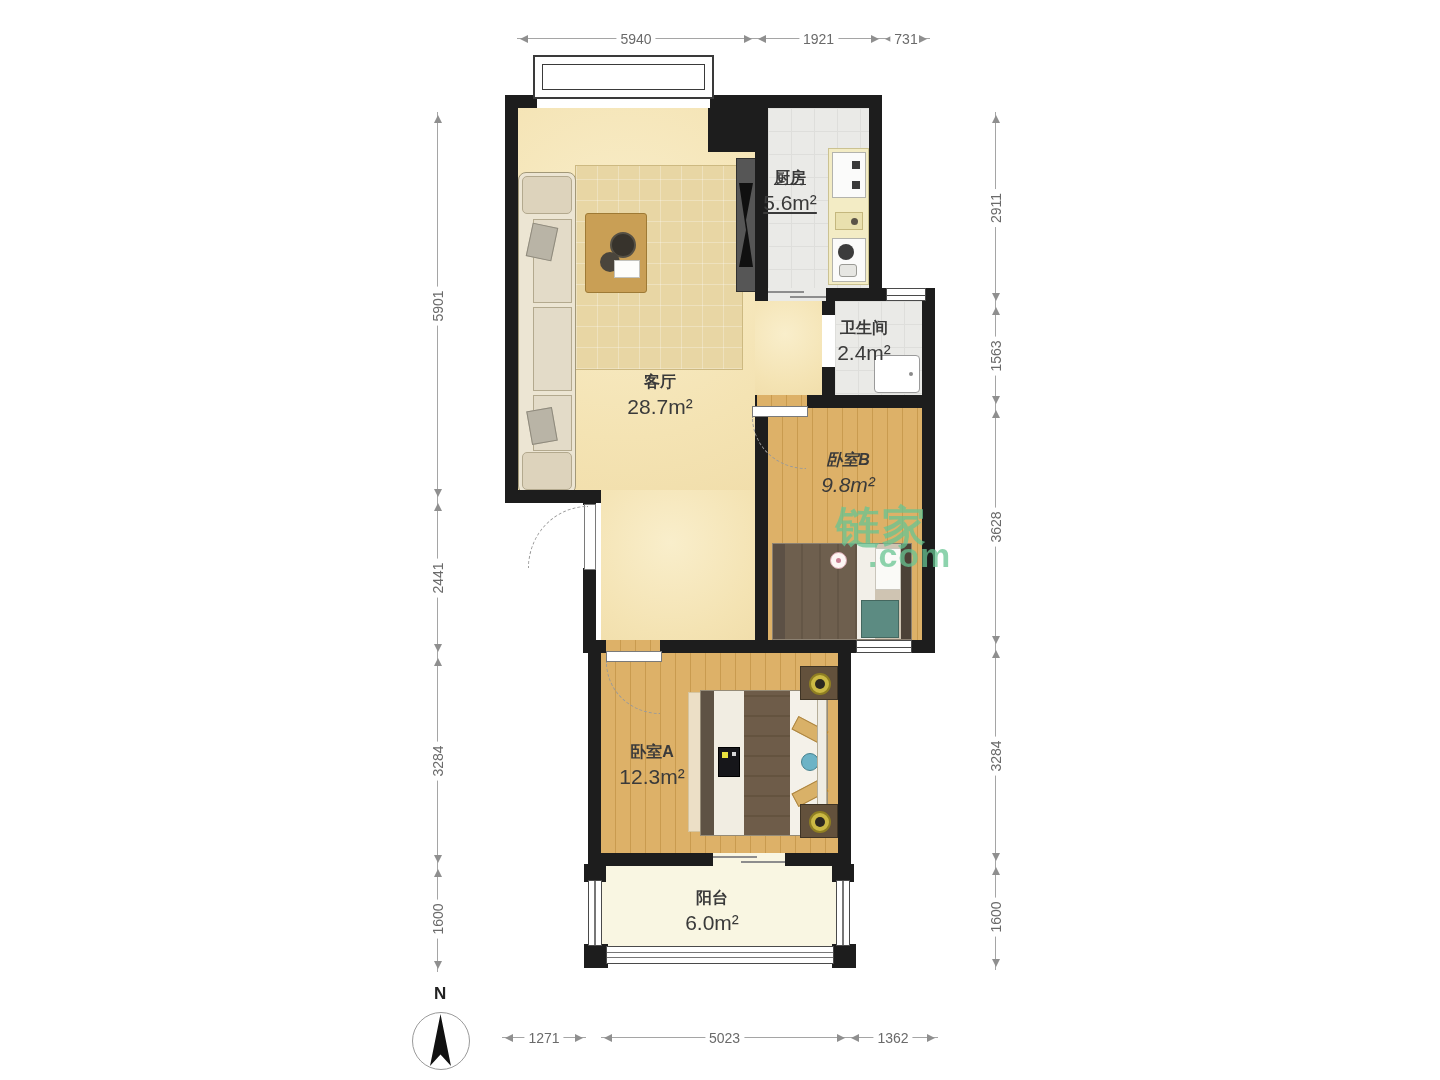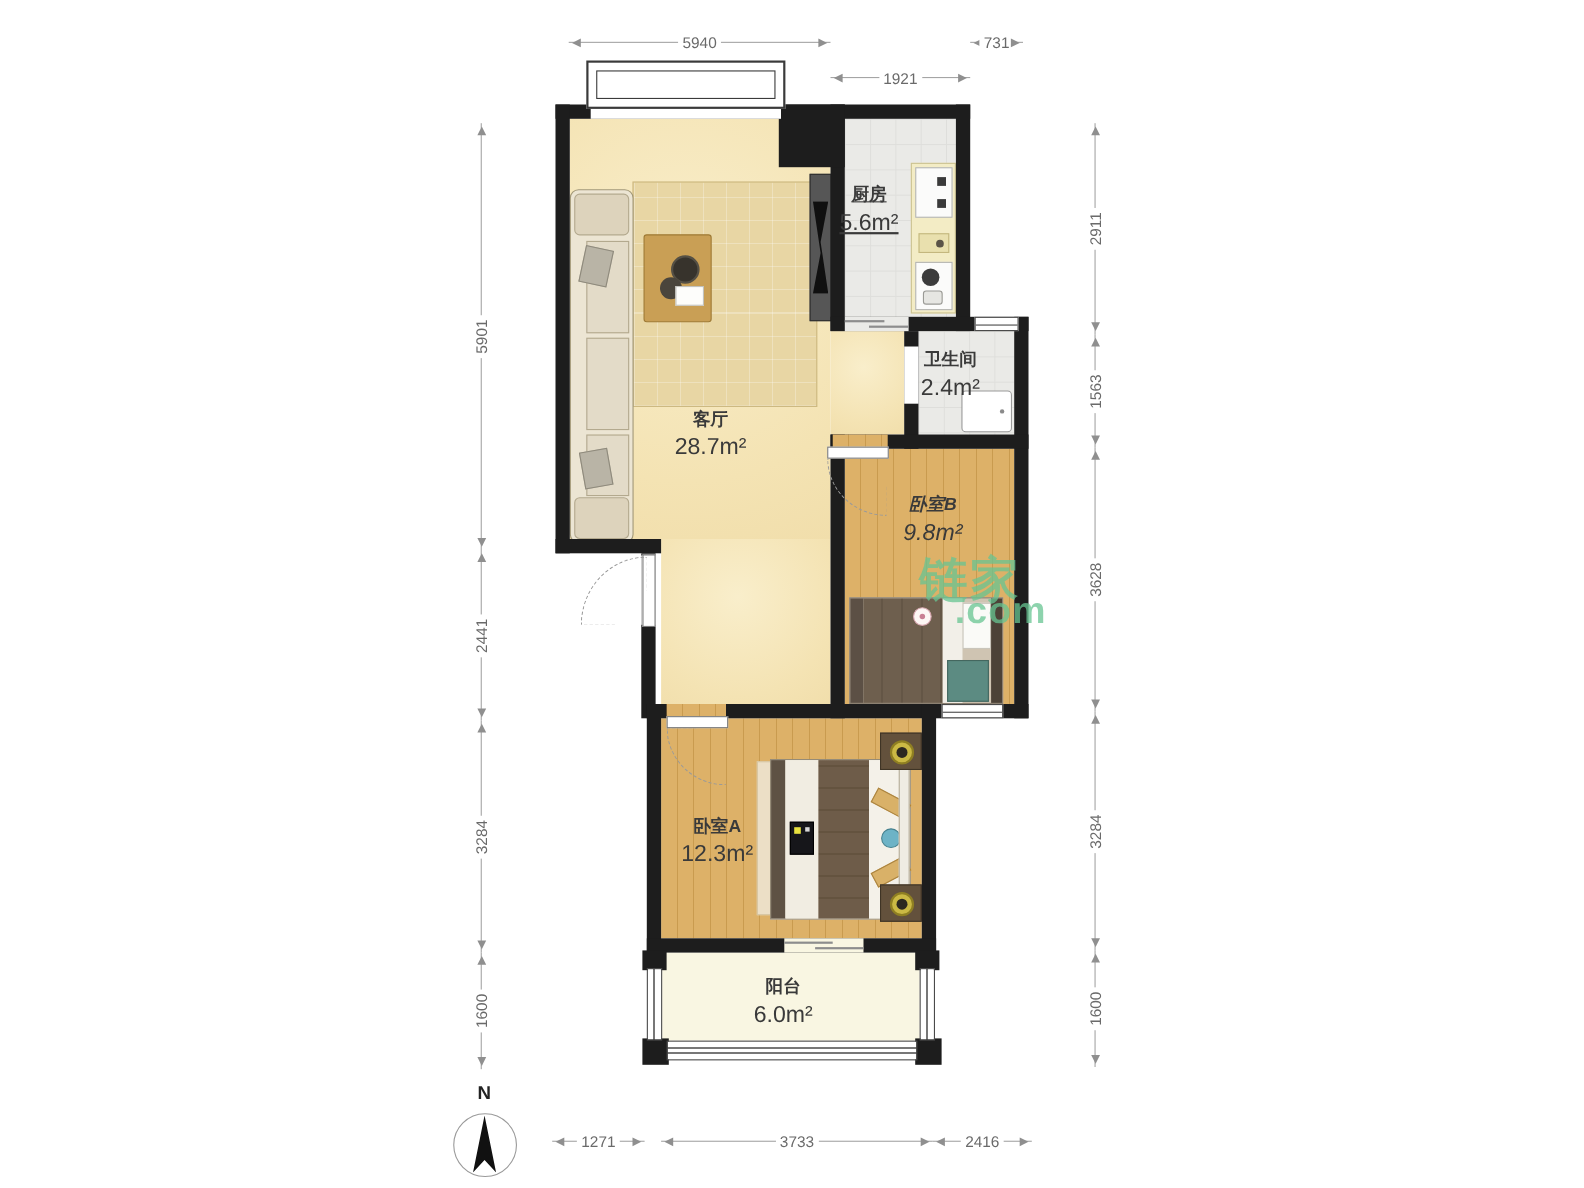--- a/index.html
+++ b/index.html
@@ -184,21 +184,21 @@
   <div class="slide" style="left:741px;top:861px;width:44px;height:2px;"></div>
 
   <div class="window" style="left:588px;top:880px;width:14px;height:66px;background:linear-gradient(90deg,#fff 40%,#777 40%,#777 55%,#fff 55%);"></div>
   <div class="window" style="left:836px;top:880px;width:14px;height:66px;background:linear-gradient(90deg,#fff 40%,#777 40%,#777 55%,#fff 55%);"></div>
   <div class="window" style="left:606px;top:946px;width:228px;height:18px;background:linear-gradient(#fff 30%,#777 30%,#777 40%,#fff 40%,#fff 60%,#777 60%,#777 70%,#fff 70%);"></div>
   <div class="wall" style="left:584px;top:864px;width:22px;height:18px;"></div>
   <div class="wall" style="left:832px;top:864px;width:22px;height:18px;"></div>
   <div class="wall" style="left:584px;top:944px;width:24px;height:24px;"></div>
   <div class="wall" style="left:832px;top:944px;width:24px;height:24px;"></div>
 
-  <div class="room-label" style="left:591px;top:372px;">
+  <div class="room-label" style="left:605px;top:372px;">
     <div class="rn">客厅</div>
     <div class="ra">28.7m²</div>
   </div>
   <div class="room-label" style="left:735px;top:168px;text-decoration:underline;">
     <div class="rn">厨房</div>
     <div class="ra">5.6m²</div>
   </div>
   <div class="room-label" style="left:809px;top:318px;">
     <div class="rn">卫生间</div>
     <div class="ra">2.4m²</div>
@@ -212,35 +212,35 @@
     <div class="ra">12.3m²</div>
   </div>
   <div class="room-label" style="left:657px;top:888px;">
     <div class="rn">阳台</div>
     <div class="ra">6.0m²</div>
   </div>
 
   <div class="dim-h" style="left:517px;top:38px;width:238px;">
       <span class="dlabel">5940</span>
     </div>
-  <div class="dim-h" style="left:755px;top:38px;width:127px;margin-top:32px;">
+  <div class="dim-h" style="left:755px;top:38px;width:127px;">
       <span class="dlabel">1921</span>
     </div>
   <div class="dim-h" style="left:882px;top:38px;width:48px;">
       <span class="dlabel">731</span>
     </div>
 
   <div class="dim-h" style="left:502px;top:1037px;width:84px;">
       <span class="dlabel">1271</span>
     </div>
   <div class="dim-h" style="left:601px;top:1037px;width:247px;">
-      <span class="dlabel">3733</span>
+      <span class="dlabel">5023</span>
     </div>
   <div class="dim-h" style="left:848px;top:1037px;width:90px;">
-      <span class="dlabel">2416</span>
+      <span class="dlabel">1362</span>
     </div>
 
   <div class="dim-v" style="left:437px;top:112px;height:388px;">
       <span class="dlabel">5901</span>
     </div>
   <div class="dim-v" style="left:437px;top:500px;height:155px;">
       <span class="dlabel">2441</span>
     </div>
   <div class="dim-v" style="left:437px;top:655px;height:211px;">
       <span class="dlabel">3284</span>

